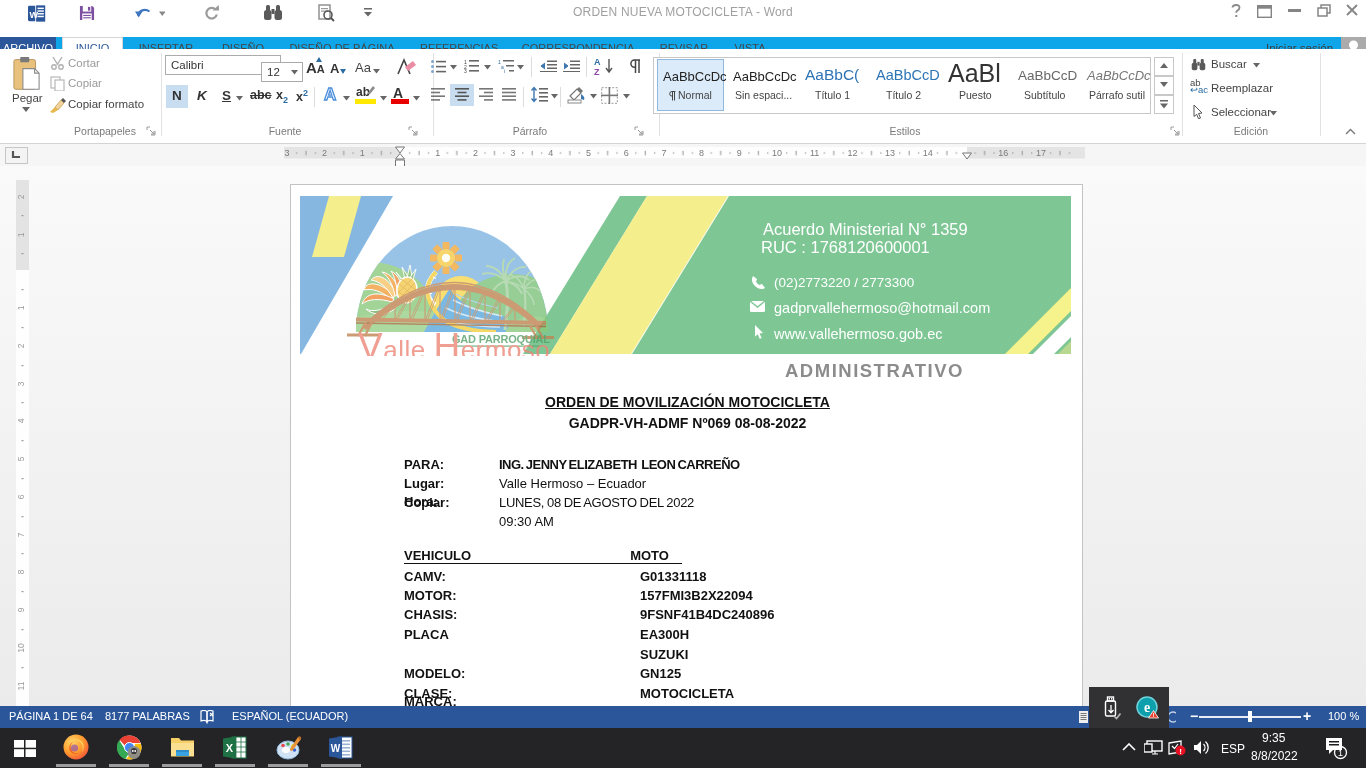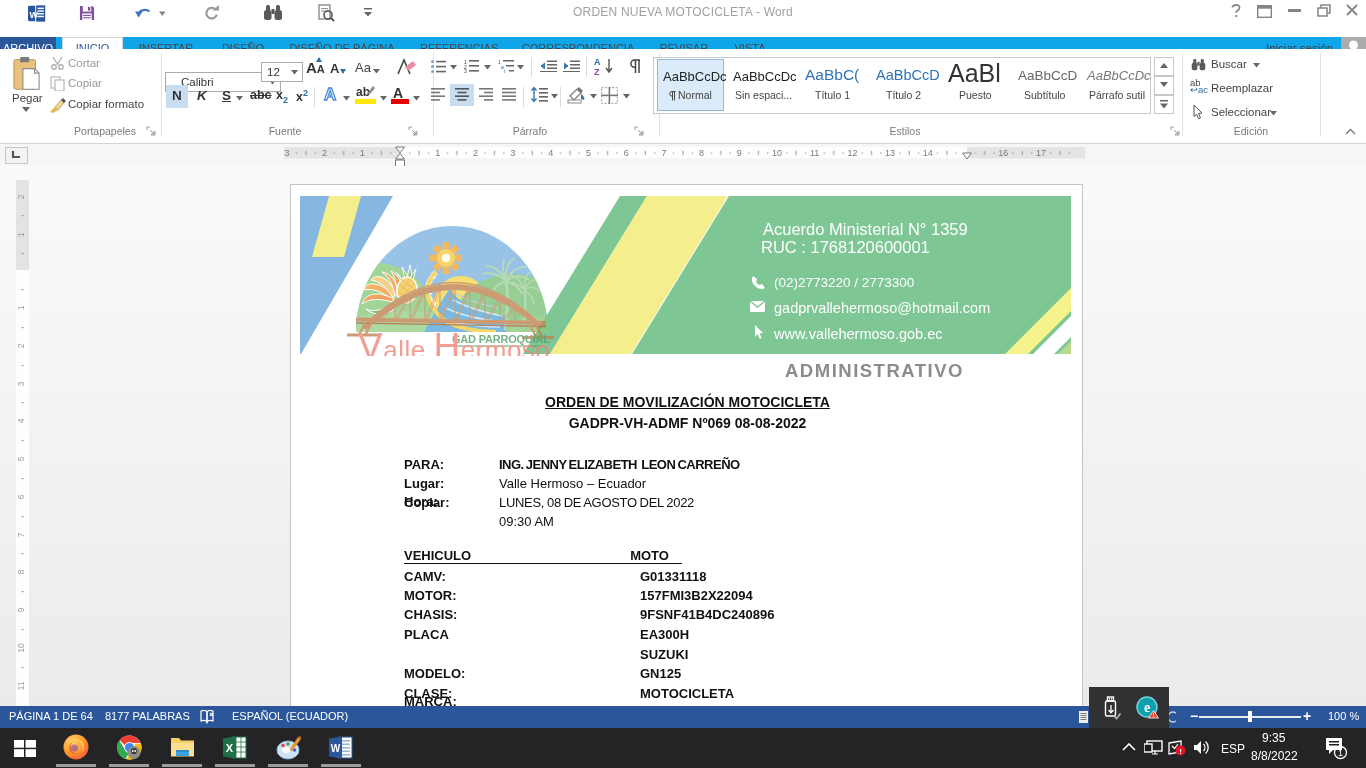--- a/index.html
+++ b/index.html
@@ -189,21 +189,21 @@
     <svg class="abs" style="left:49px;top:48px" width="17" height="16" viewBox="0 0 17 16">
       <path d="M1 15 L 6 10 L 9 13 L 4 16 Z" fill="#e8b84b"></path>
       <path d="M6 10 L 12 3 L 15 6 L 9 13 Z" fill="#f0d29a" stroke="#c9a35a" stroke-width="0.8"></path>
       <path d="M12 3 l2 -2 l3 3 l-2 2 z" fill="#555"></path>
     </svg>
     <div class="btxt" style="left:68px;top:49px;color:#444;">Copiar formato</div>
     <svg class="glaunch" style="left:146px" width="10" height="10" viewBox="0 0 10 10">
       <path d="M1 1 v3 M1 1 h3 M9 9 v-4 M9 9 h-4 M4 4 l4 4 M8 5 v3 h-3" stroke="#9a9a9a" stroke-width="1" fill="none"></path>
     </svg>
 
-    <div class="combo" style="left:165px;top:23px;width:116px;height:20px;line-height:18px;padding-left:15px;">Calibri
+    <div class="combo" style="left:165px;top:6px;width:116px;height:20px;line-height:18px;padding-left:5px;">Calibri
       <svg style="position:absolute;right:4px;top:7px" width="7" height="5" viewBox="0 0 7 5">
           <path d="M0 0 h7 l-3.5 4.5 z" fill="#666"></path>
         </svg>
     </div>
     <div class="combo" style="left:261px;top:13px;width:42px;height:20px;line-height:18px;padding-left:5px;">12
       <svg style="position:absolute;right:4px;top:7px" width="7" height="5" viewBox="0 0 7 5">
           <path d="M0 0 h7 l-3.5 4.5 z" fill="#666"></path>
         </svg>
     </div>
     <div class="abs" style="left:306px;top:10px;font-size:15px;color:#333;font-weight:bold;">A<span style="font-size:11px;">A</span></div>

